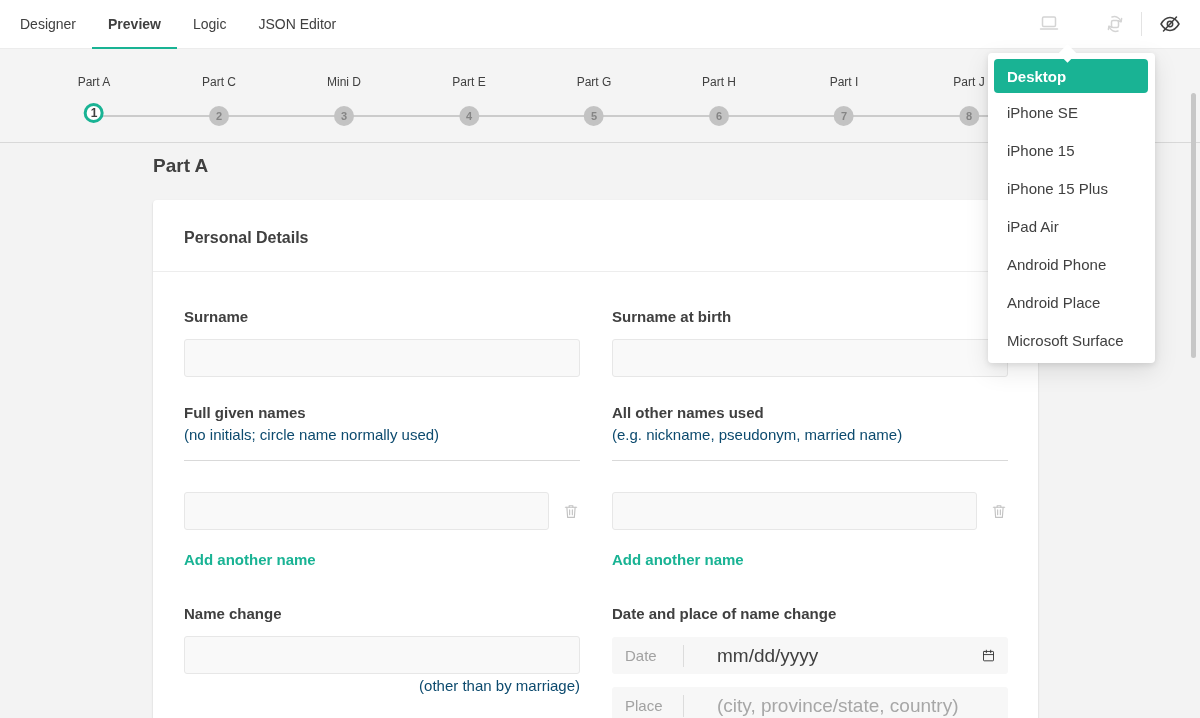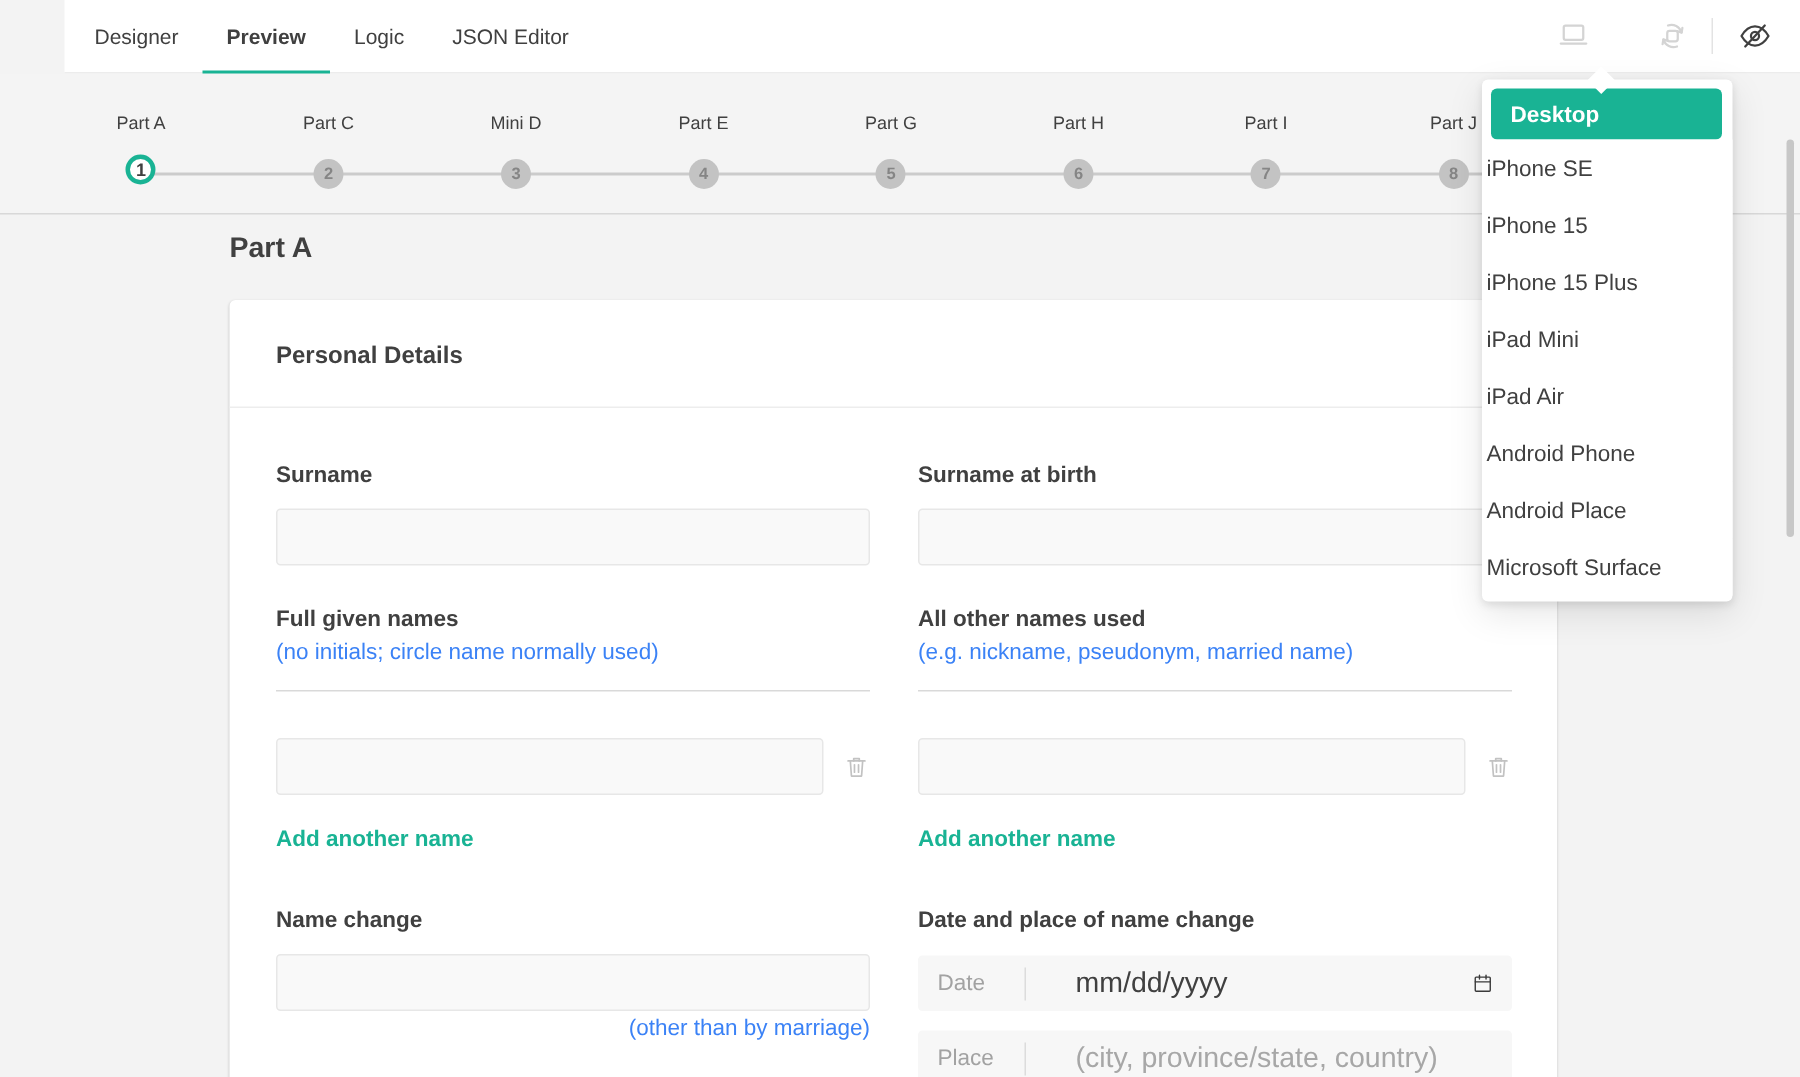--- a/index.html
+++ b/index.html
@@ -2,21 +2,21 @@
 <html style="--accent: #19b394;"><head>
 <meta charset="utf-8">
 <style>
   :root { --accent:#19b394; }
   * { margin:0; padding:0; box-sizing:border-box; }
   body { font-family:"Liberation Sans", sans-serif; }
   .app { position:relative; width:1200px; height:718px; background:#f3f3f3; overflow:hidden; }
 
   
   .toolbar { position:absolute; top:0; left:0; right:0; height:49px; background:#fff;
-             border-bottom:1px solid #ececec; display:flex; align-items:stretch; z-index:10;margin-left:43px; }
+             border-bottom:1px solid #ececec; display:flex; align-items:stretch; z-index:10; }
   .tabs { display:flex; margin-left:4px; }
   .tab { position:relative; display:flex; align-items:center; padding:0 16px;
          font-size:14px; color:#404040; cursor:pointer; white-space:nowrap; }
   .tab.active { font-weight:700; }
   .tab.active::after { content:""; position:absolute; left:0; right:0; bottom:-1px; height:2px; background:var(--accent); }
   .toolbar-actions { margin-left:auto; display:flex; align-items:center; padding-right:14px; }
   .icon-btn { width:32px; height:32px; display:flex; align-items:center; justify-content:center; cursor:pointer; }
   .icon-btn.dim svg { stroke:#d4d4d4; }
   .icon-btn.dark svg { stroke:#404040; }
   .gap34 { margin-right:34px; }
@@ -36,21 +36,21 @@
                  border:3px solid var(--accent); color:#404040; font-size:12px; }
 
   
   .page-title { position:absolute; left:153px; top:155px; font-size:19px; font-weight:700; color:#404040; }
   .panel { position:absolute; left:153px; top:200px; width:885px; height:560px; background:#fff;
            border-radius:4px; box-shadow:0 1px 2px rgba(0,0,0,0.18); }
   .panel-header { padding:29px 31px 24px 31px; font-size:16px; font-weight:700; color:#404040;
                   border-bottom:1px solid #ededed; }
   .panel-body { padding:0 30px 0 31px; display:grid; grid-template-columns:396px 396px; column-gap:32px; }
   .q-label { font-size:15px; font-weight:700; color:#404040; }
-  .q-desc { font-size:15px; color:#3b82f6; }
+  .q-desc { font-size:15px; color:#0c4a6e; }
   .mt36 { margin-top:36px; } .mt27 { margin-top:27px; } .mt31 { margin-top:31px; } .mt21 { margin-top:21px; }
   .text-input { margin-top:14px; height:38px; width:100%; background:#f9f9f9; border:1px solid #e7e7e7;
                 border-radius:3px; font-size:15px; color:#404040; padding:0 12px; font-family:inherit; outline:none; }
   .q-desc.under { margin-top:3px;text-align:right; }
   .q-desc.inline { margin-top:5px; }
   .sep { border:none; border-top:1px solid #d9d9d9; margin-top:17px; }
   .input-row { display:flex; align-items:center; }
   .input-row .text-input { margin-top:0; width:369px; }
   .trash-btn { margin-left:13px; cursor:pointer; display:flex; }
   .trash-btn svg { stroke:#c2c2c2; }
@@ -64,21 +64,21 @@
   .mt-value.ph { color:#a7a7a7; }
   .mt-cal { margin-left:auto; margin-right:12px; display:flex; cursor:pointer; }
   .mt-cal svg { stroke:#3a3a3a; }
 
   
   .device-menu { position:absolute; left:988px; top:53px; width:167px; background:#fff; border-radius:4px;
                  padding:6px 0 4px 0; z-index:50;
                  box-shadow:0 2px 6px rgba(0,0,0,0.10), 0 8px 24px rgba(0,0,0,0.10); }
   .device-menu::before { content:""; position:absolute; top:-6px; left:73px; width:13px; height:13px;
                  background:#fff; transform:rotate(45deg); }
-  .device-item { height:38px; display:flex; align-items:center; padding:0 3px; font-size:15px;
+  .device-item { height:38px; display:flex; align-items:center; padding:0 19px; font-size:15px;
                  color:#404040; cursor:pointer; background:#fff; }
   .device-item.active { background:var(--accent); color:#fff; font-weight:700; border-radius:4px;
                  margin:0 7px 0 6px; padding:0 13px; height:34px; }
 
   
   .scrollbar-thumb { position:absolute; right:4px; top:93px; width:5px; height:265px;
                  background:#c7c7c7; border-radius:3px; z-index:40; cursor:pointer; }
 </style>
 </head>
 <body>
@@ -261,23 +261,20 @@
       <div class="device-item">
         <span>iPhone SE</span>
       </div>
       <div class="device-item">
         <span>iPhone 15</span>
       </div>
       <div class="device-item">
         <span>iPhone 15 Plus</span>
       </div>
       <div class="device-item">
-        <span>iPad Mini</span>
-      </div>
-      <div class="device-item">
         <span>iPad Air</span>
       </div>
       <div class="device-item">
         <span>Android Phone</span>
       </div>
       <div class="device-item">
         <span>Android Place</span>
       </div>
       <div class="device-item">
         <span>Microsoft Surface</span>

